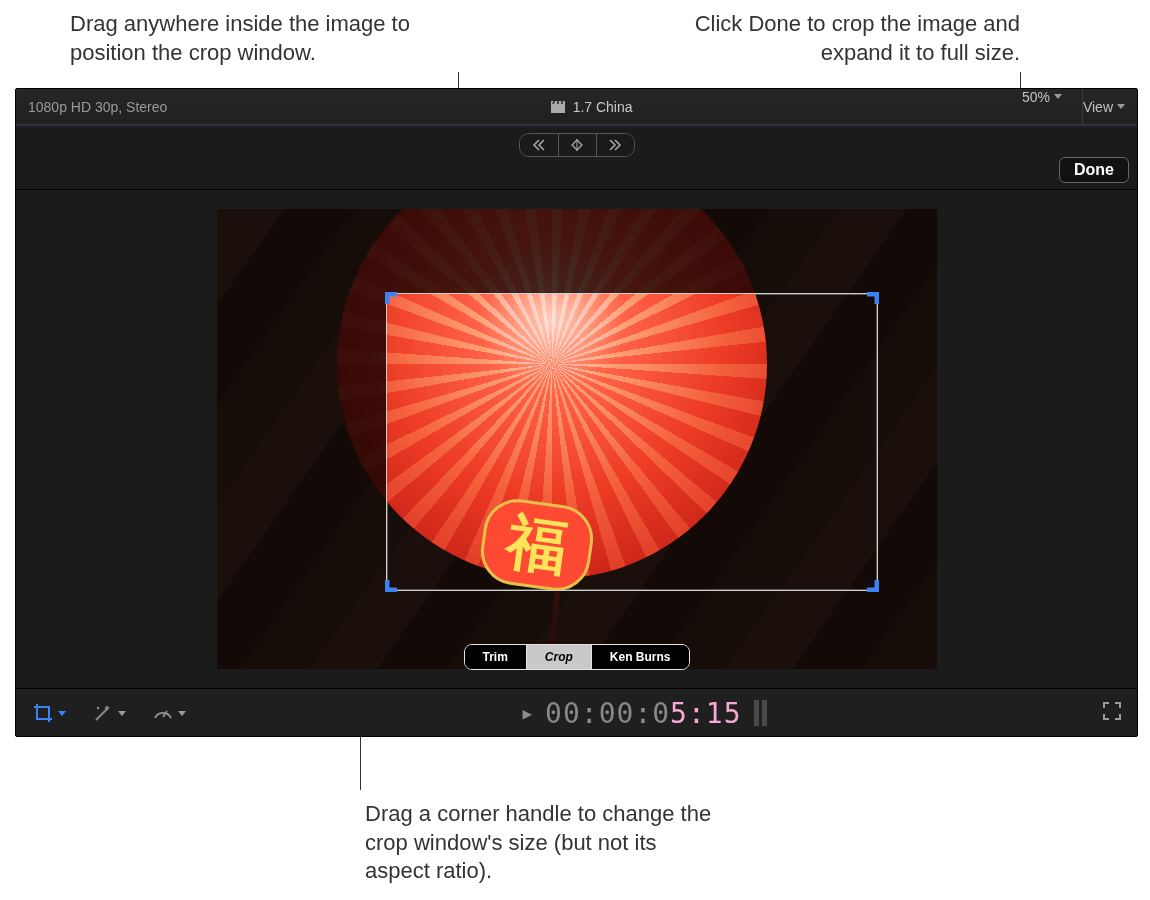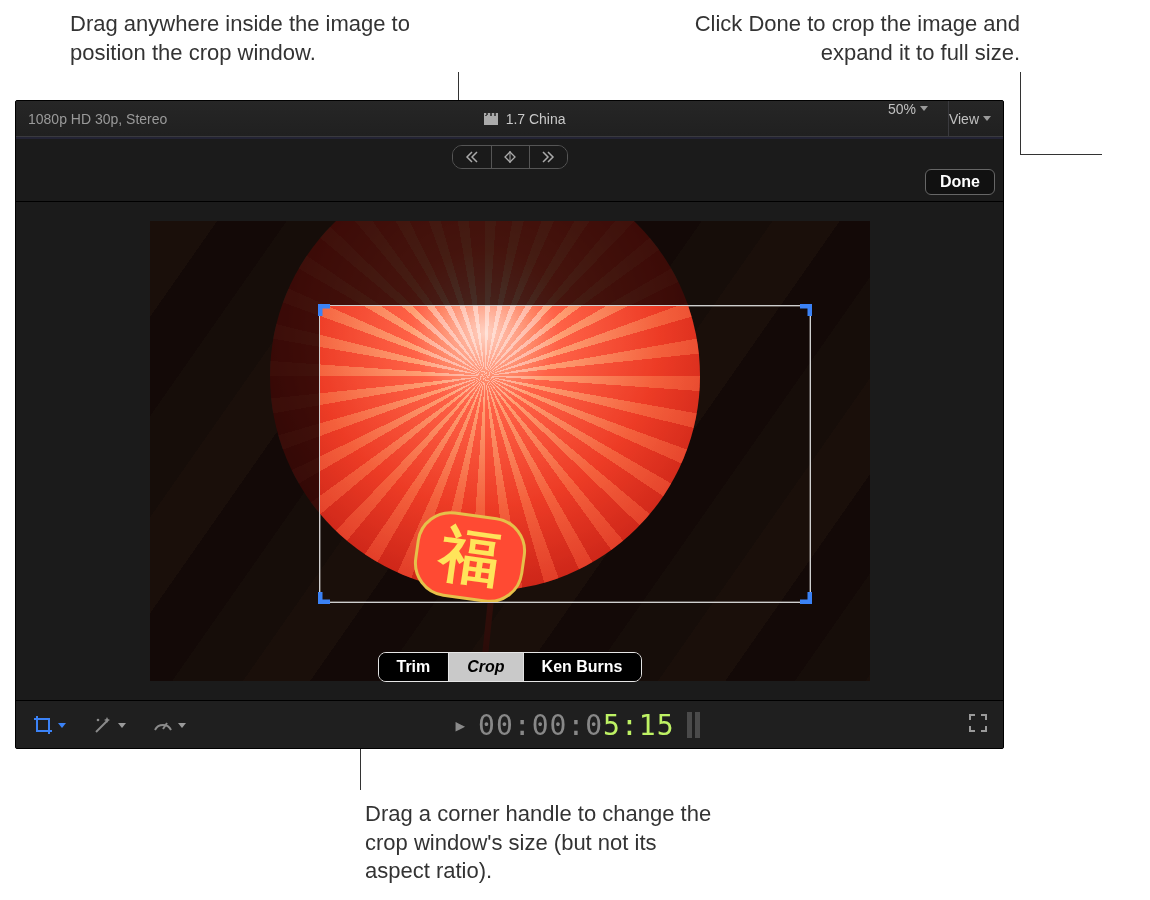--- a/index.html
+++ b/index.html
@@ -15,22 +15,22 @@
       font-size: 22px;
       color: #333;
       line-height: 1.3;
     }
     .callout.tl { top: 10px; left: 70px; width: 390px; }
     .callout.tr { top: 10px; left: 620px; text-align: right; width: 400px; }
     .callout.bot { top: 800px; left: 365px; text-align: left; width: 360px; }
     .lead-line { position: absolute; background: #333; }
     .viewer-shell {
       position: absolute;
-      left: 15px; top: 100px;
-      width: 989px; height: 649px;
+      left: 15px; top: 88px;
+      width: 1123px; height: 649px;
       background: #1b1b1b;
       border: 1px solid #000;
       border-radius: 2px;
       overflow: hidden;
     }
     .v-header {
       height: 36px;
       background: linear-gradient(#262626,#202020);
       border-bottom: 1px solid #3a3a3e;
       display: flex; align-items: center;
@@ -150,37 +150,37 @@
       position:absolute; width:18px; height:18px; cursor:nwse-resize;
     }
     .handle svg{ display:block; }
     .h-tl{ left:-2px; top:-2px; }
     .h-tr{ right:-2px; top:-2px; transform:scaleX(-1); }
     .h-bl{ left:-2px; bottom:-2px; transform:scaleY(-1); }
     .h-br{ right:-2px; bottom:-2px; transform:scale(-1,-1); }
     .mode-seg{
       position:absolute; left:50%; bottom:18px; transform:translateX(-50%);
       display:flex; border:1.5px solid #e6e6e6; border-radius:8px; overflow:hidden;
-      font-size:16px; font-weight:600;
+      font-size:12px; font-weight:600;
     }
     .mode-seg div{ padding:5px 18px; }
     .mode-trim{ background:#000; color:#fff; }
     .mode-crop{ background:#c9c9c9; color:#000; border-left:1.5px solid #e6e6e6; border-right:1.5px solid #e6e6e6;font-style:italic;}
     .mode-ken{ background:#000; color:#fff; }
     .v-footer{
       height:50px;
       background:#1f1f1f;
       border-top:1px solid #000; border-bottom:1px solid #000;
       display:flex; align-items:center;
       padding:0 10px;
     }
     .icon-btn{ color:#3b82f6; display:flex; align-items:center; gap:4px; padding:4px 6px; cursor:pointer;}
     .icon-btn.gray{ color:#9a9a9a; }
     .tc-wrap{ flex:1; display:flex; align-items:center; justify-content:center; gap:12px; color:#888; font-family: ui-monospace,Menlo,monospace; font-size:28px; letter-spacing:1px;}
-    .tc-wrap .bright{ color:#bef264; }
+    .tc-wrap .bright{ color:#f9a8d4; }
     .loop-mark{ display:flex; gap:3px; }
     .loop-mark span{ width:5px; height:26px; background:#4a4a4a; }
     .full-sc{ margin-left:auto; color:#9a9a9a; padding:4px; cursor:pointer;}
     .clapper{ width:14px; height:12px; position:relative; }
     .clapper::before{content:"";position:absolute;inset:0;top:3px;background:#aaa;}
     .clapper::after{content:"";position:absolute;left:0;right:0;top:0;height:3px;
       background:repeating-linear-gradient(105deg,#aaa 0 2px,#444 2px 4px);}
   </style>
 </head>
 <body>

